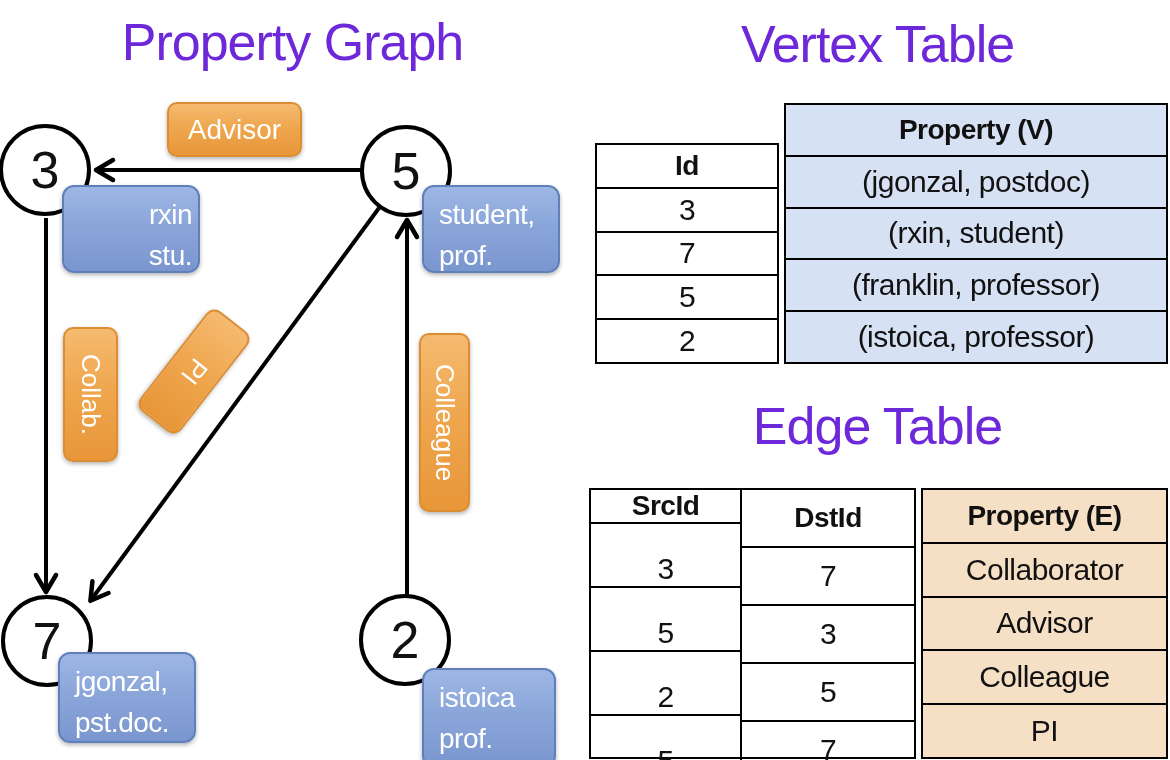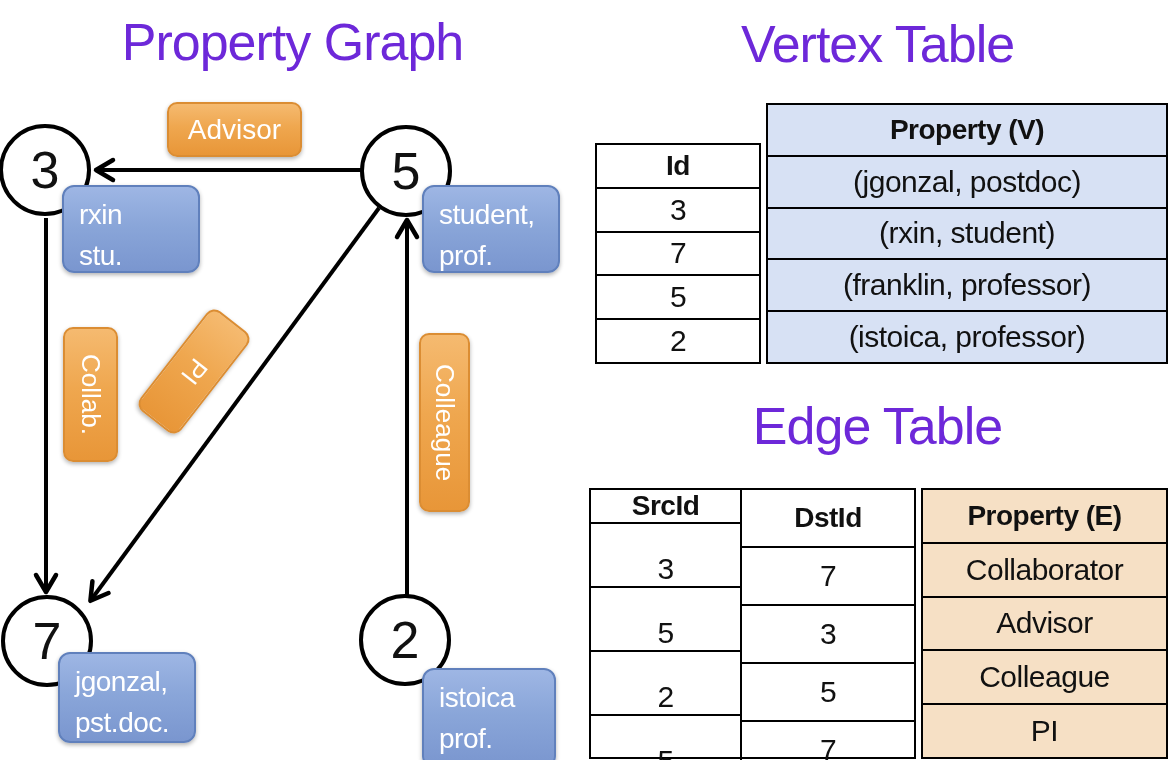--- a/index.html
+++ b/index.html
@@ -42,21 +42,21 @@
   #label-pi{left:168px;top:308px;width:52px;height:127px;transform:rotate(38deg);}
   #label-colleague{left:419px;top:333px;width:51px;height:179px;}
 
   .vertex-box{
     position:absolute;z-index:3;color:#fff;box-sizing:border-box;
     background:linear-gradient(180deg,#9EB6E4 0%,#8AA6D9 45%,#7A96CF 100%);
     border:2px solid #6080BC;border-radius:12px;
     padding:8px 6px 0 15px;font-size:28px;line-height:1.45;letter-spacing:-0.5px;
     box-shadow:0 2px 4px rgba(0,0,0,.30);
   }
-  #box-rxin{left:62px;top:185px;width:138px;height:88px;}
+  #box-rxin{left:62px;top:185px;width:138px;height:88px;text-align:right;}
   #box-franklin{left:422px;top:185px;width:138px;height:88px;}
   #box-jgonzal{left:58px;top:652px;width:138px;height:91px;}
   #box-istoica{left:422px;top:652px;width:134px;height:100px;margin-top:16px;}
   .vertex-box .line{display:block;}
 
   
   .split-table{position:absolute;display:flex;z-index:2;}
   #vertex-table{left:595px;top:103px;width:573px;height:261px;}
   #edge-table{left:589px;top:488px;width:579px;height:271px;}
   .col-block{
@@ -70,21 +70,21 @@
     white-space:nowrap;
   }
   .cell:last-child{border-bottom:none;}
   .cell.hdr{font-weight:700;font-size:28px;letter-spacing:-0.5px;}
   .inner-cols{display:flex;flex-direction:row;flex:1;}
   .inner-col{display:flex;flex-direction:column;flex:1;}
   .inner-col.with-divider{border-right:2px solid #000;}
   .bg-blue .cell{background:#D7E1F4;}
   .bg-tan .cell{background:#F6E0C5;}
 
-  #vt-id-col{width:166px;margin-top:40px;}
+  #vt-id-col{width:184px;margin-top:40px;}
   #vt-prop-col{flex:1;}
   #et-src-dst{width:327px;}
   #et-src{width:149px;flex:none;gap:28px;}
   #et-dst{flex:1;}
   #et-prop-col{flex:1;}
 </style>
 </head>
 <body>
 
 <div class="big-title" id="title-graph">Property Graph</div>

